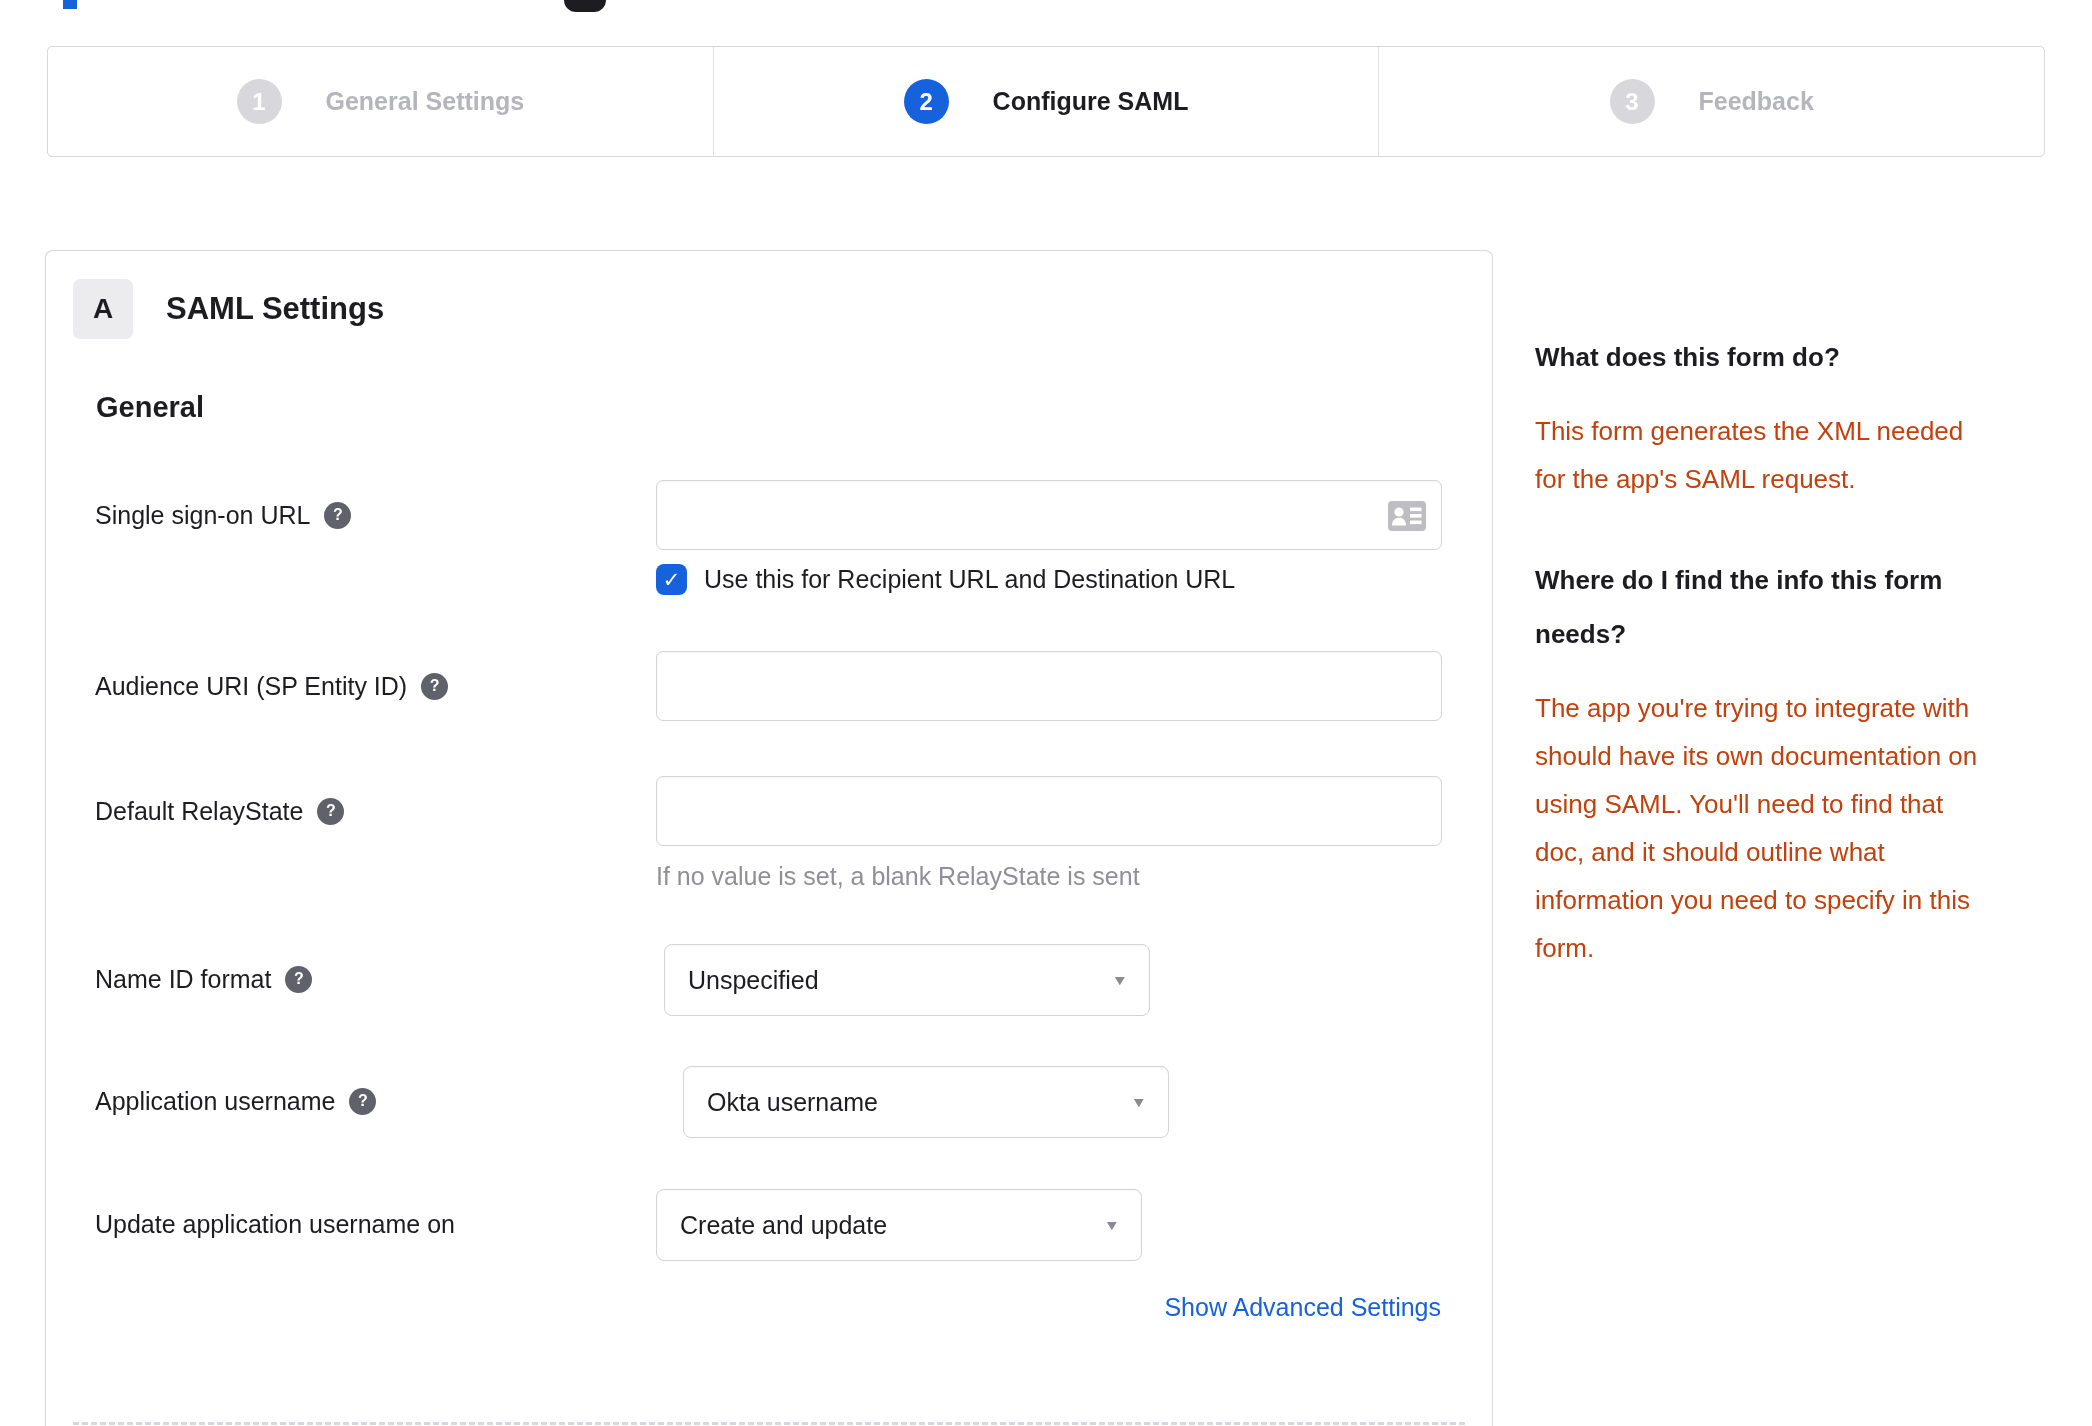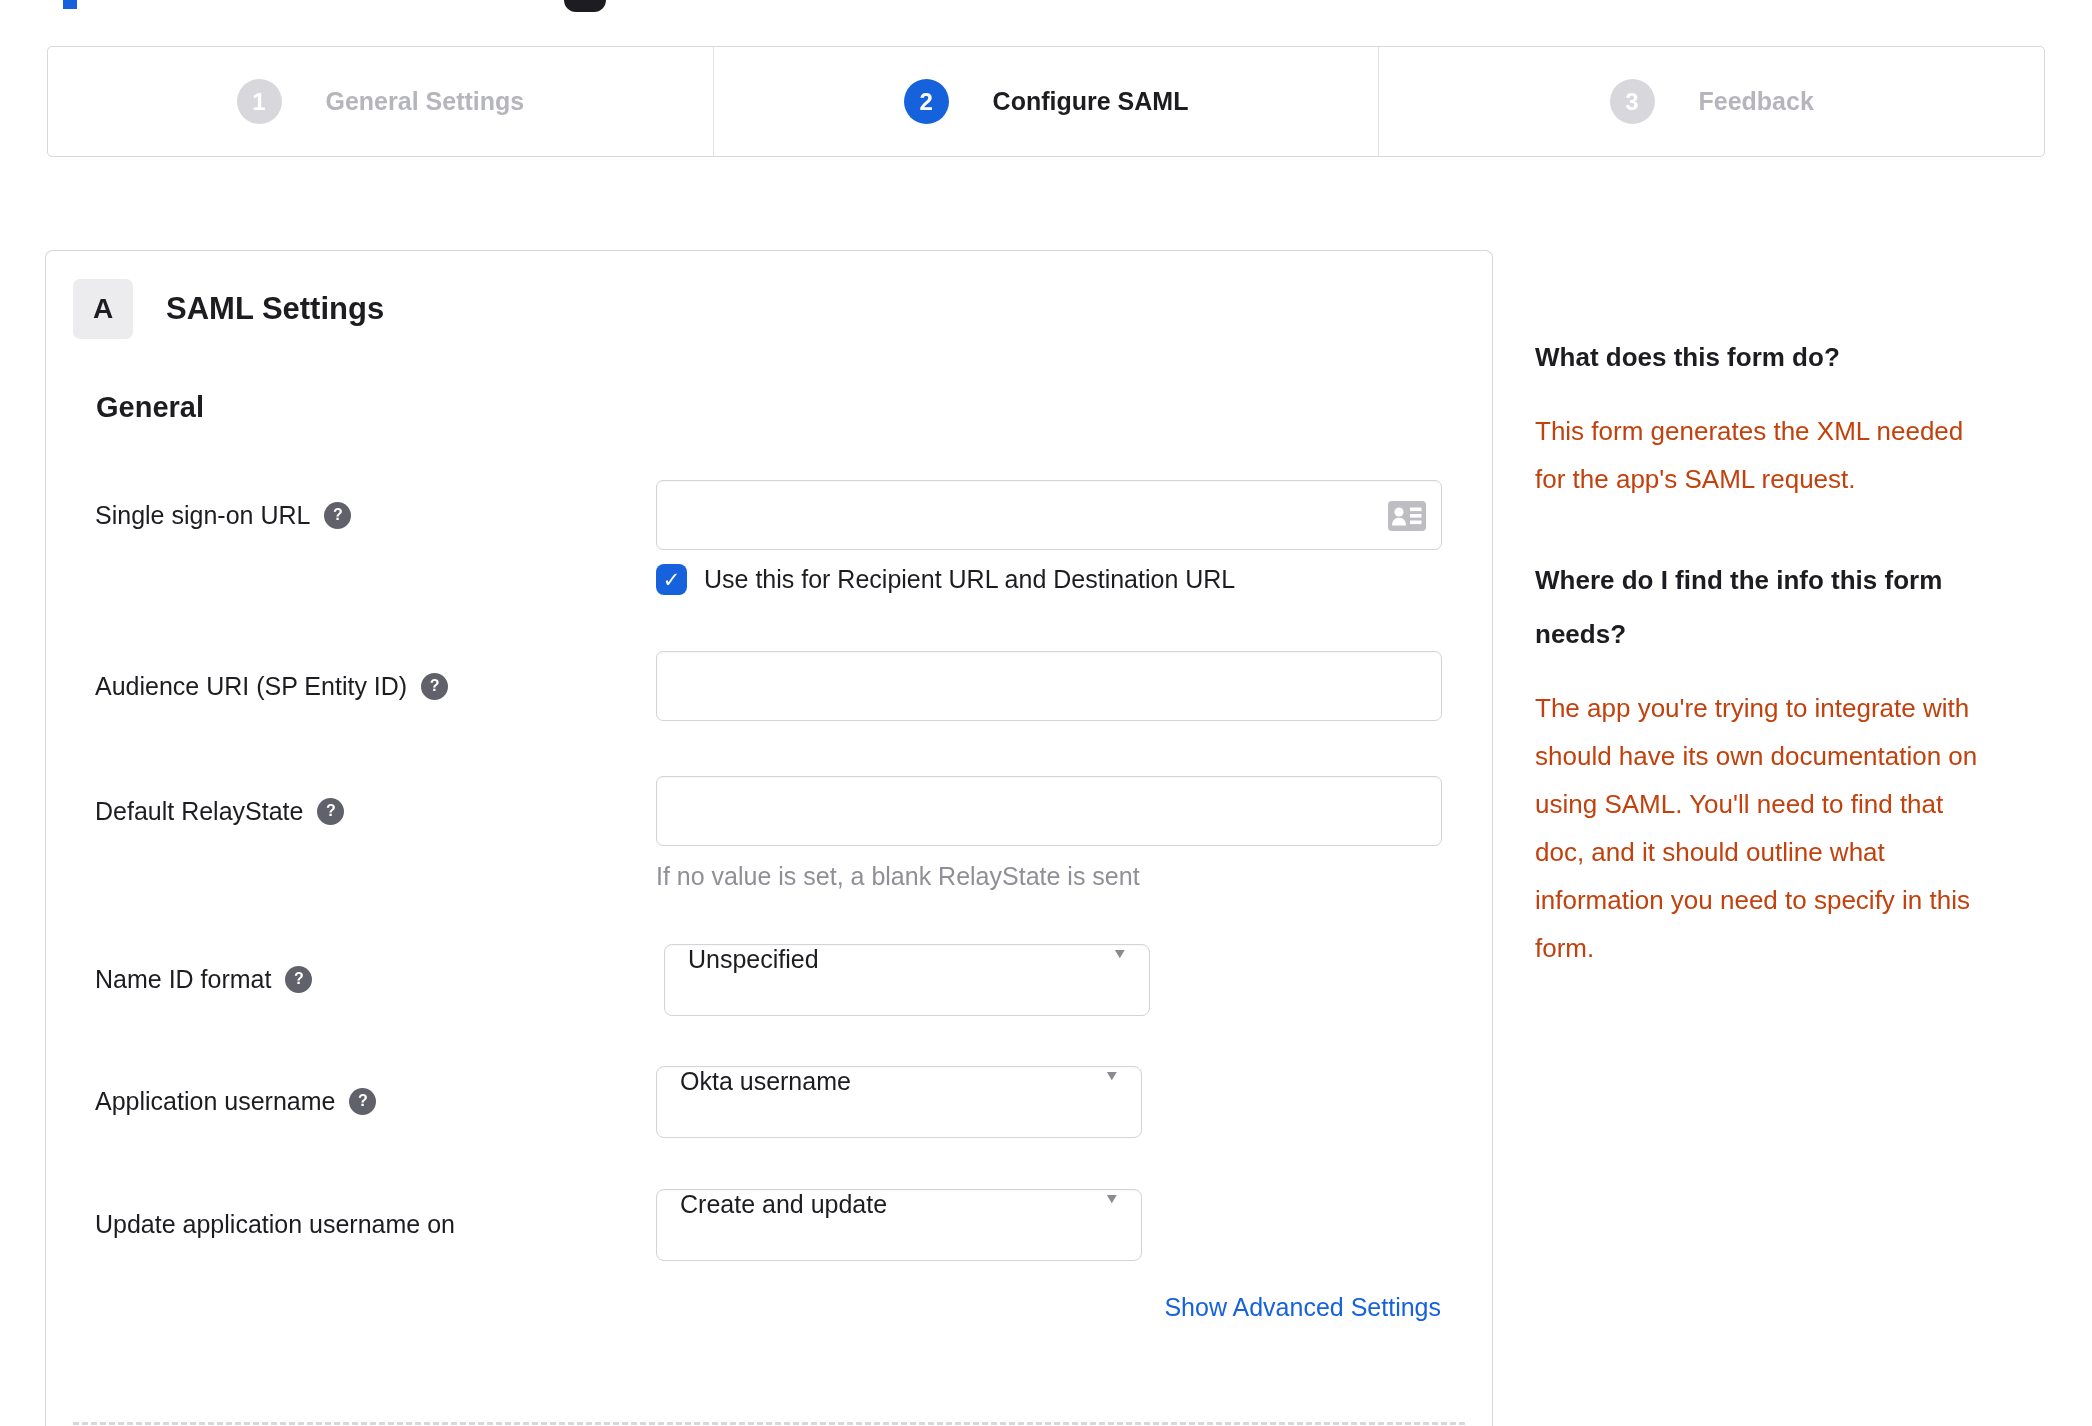--- a/index.html
+++ b/index.html
@@ -97,32 +97,32 @@
     font-size: 21px; font-weight: bold; cursor: pointer; flex: 0 0 auto;
   }
   .checkbox-label { font-size: 25px; margin-left: 17px; cursor: pointer; }
 
   .helper-text { font-size: 25px; color: #8f8f97; margin-top: 16px; }
 
   .select {
     width: 486px; height: 72px;
     border: 1px solid #d3d3d8; border-radius: 8px;
     background: #fff;
-    display: flex; justify-content: space-between;
+    display: flex; align-items: center; justify-content: space-between;
     padding: 0 22px 0 23px;
     font-size: 25px; cursor: pointer;
     box-shadow: inset 0 1px 2px rgba(0,0,0,0.03);
   }
   .select-caret { font-size: 14px; color: #8a8a91; transform: scaleX(1.2); }
 
   .mb-row1 { margin-bottom: 56px; }
   .mb-row2 { margin-bottom: 55px; }
   .mb-row3 { margin-bottom: 53px; }
   .mb-row4 { margin-bottom: 50px; gap: 8px; }
-  .mb-row5 { margin-bottom: 51px; }
+  .mb-row5 { margin-bottom: 51px; gap: 27px; }
 
   .advanced-row { text-align: right; padding-right: 24px; margin-top: 32px; }
   .advanced-link {
     font-size: 25px; color: #1662dd; text-decoration: none; cursor: pointer;
   }
 
   .dashed-divider {
     position: absolute; left: 27px; right: 27px; bottom: 1px;
     border-top: 3px dashed #d8d8dc;
   }

